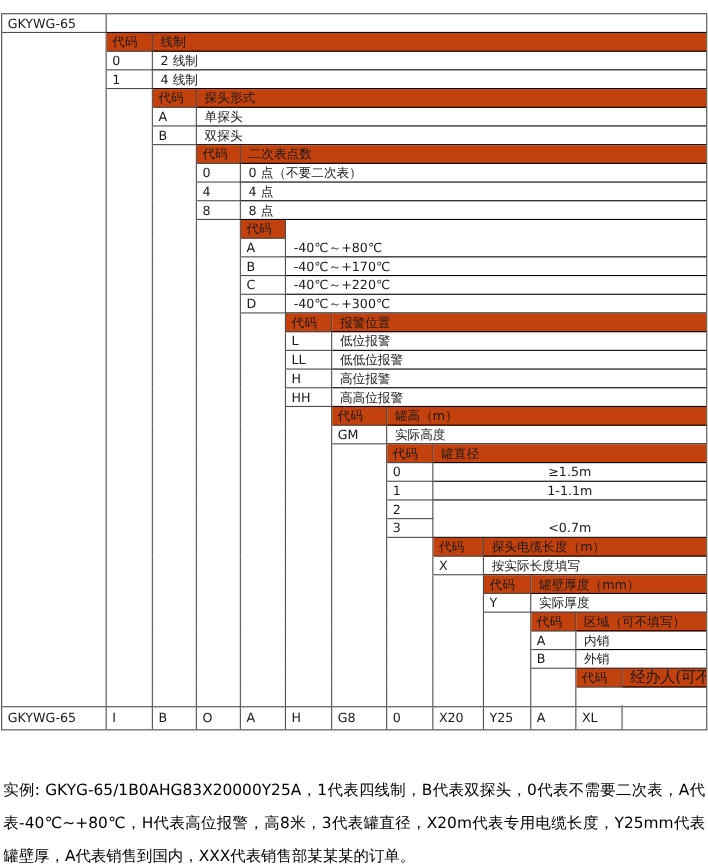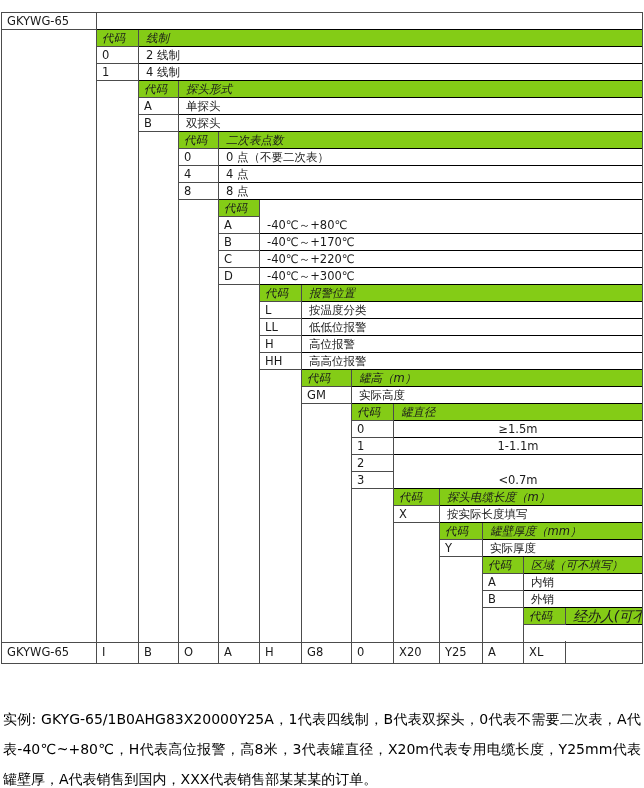--- a/index.html
+++ b/index.html
@@ -21,21 +21,21 @@
     box-sizing: border-box;
     font-size: 11.5px;
     line-height: 16px;
     white-space: nowrap;
     overflow: hidden;
     flex: 0 0 auto;
   }
   .sp   { border-right: 1px solid #4c4c4c; }
   .code { border-right: 1px solid #4c4c4c; border-bottom: 1px solid #4c4c4c; padding-left: 5px; }
   .desc { flex: 1 1 auto; border-bottom: 1px solid #000000; padding-left: 7px; }
-  .hd   { background: #84cc16; font-style: italic; }
+  .hd   { background: #c2410c; }
   .center { text-align: center; padding-left: 0; }
   .sm  { font-size: 14px;  letter-spacing: -0.4px; }
   .sm2 { font-size: 10.5px; }
   .no-bb .code, .no-bb .desc { border-bottom: none; margin-top: 16px; }
   .tr.example { height: 20px; border-top: 1px solid #4c4c4c; }
   .example .td { border-right: 1px solid #4c4c4c; border-bottom: none; padding-left: 5px; line-height: 19px; }
   .example .td.fill { flex: 1 1 auto; border-right: none; }
   
   .w0 { width: 95px; } .w1 { width: 42px; } .w2 { width: 40px; }
   .w3 { width: 40px; } .w4 { width: 41px; } .w5 { width: 42px; }
@@ -174,21 +174,21 @@
       <div class="td code hd w5">代码</div>
       <div class="td desc hd">报警位置</div>
     </div>
     <div class="tr">
       <div class="td sp w0"></div>
       <div class="td sp w1"></div>
       <div class="td sp w2"></div>
       <div class="td sp w3"></div>
       <div class="td sp w4"></div>
       <div class="td code w5">L</div>
-      <div class="td desc">按温度分类</div>
+      <div class="td desc">低位报警</div>
     </div>
     <div class="tr">
       <div class="td sp w0"></div>
       <div class="td sp w1"></div>
       <div class="td sp w2"></div>
       <div class="td sp w3"></div>
       <div class="td sp w4"></div>
       <div class="td code w5">LL</div>
       <div class="td desc">低低位报警</div>
     </div>

